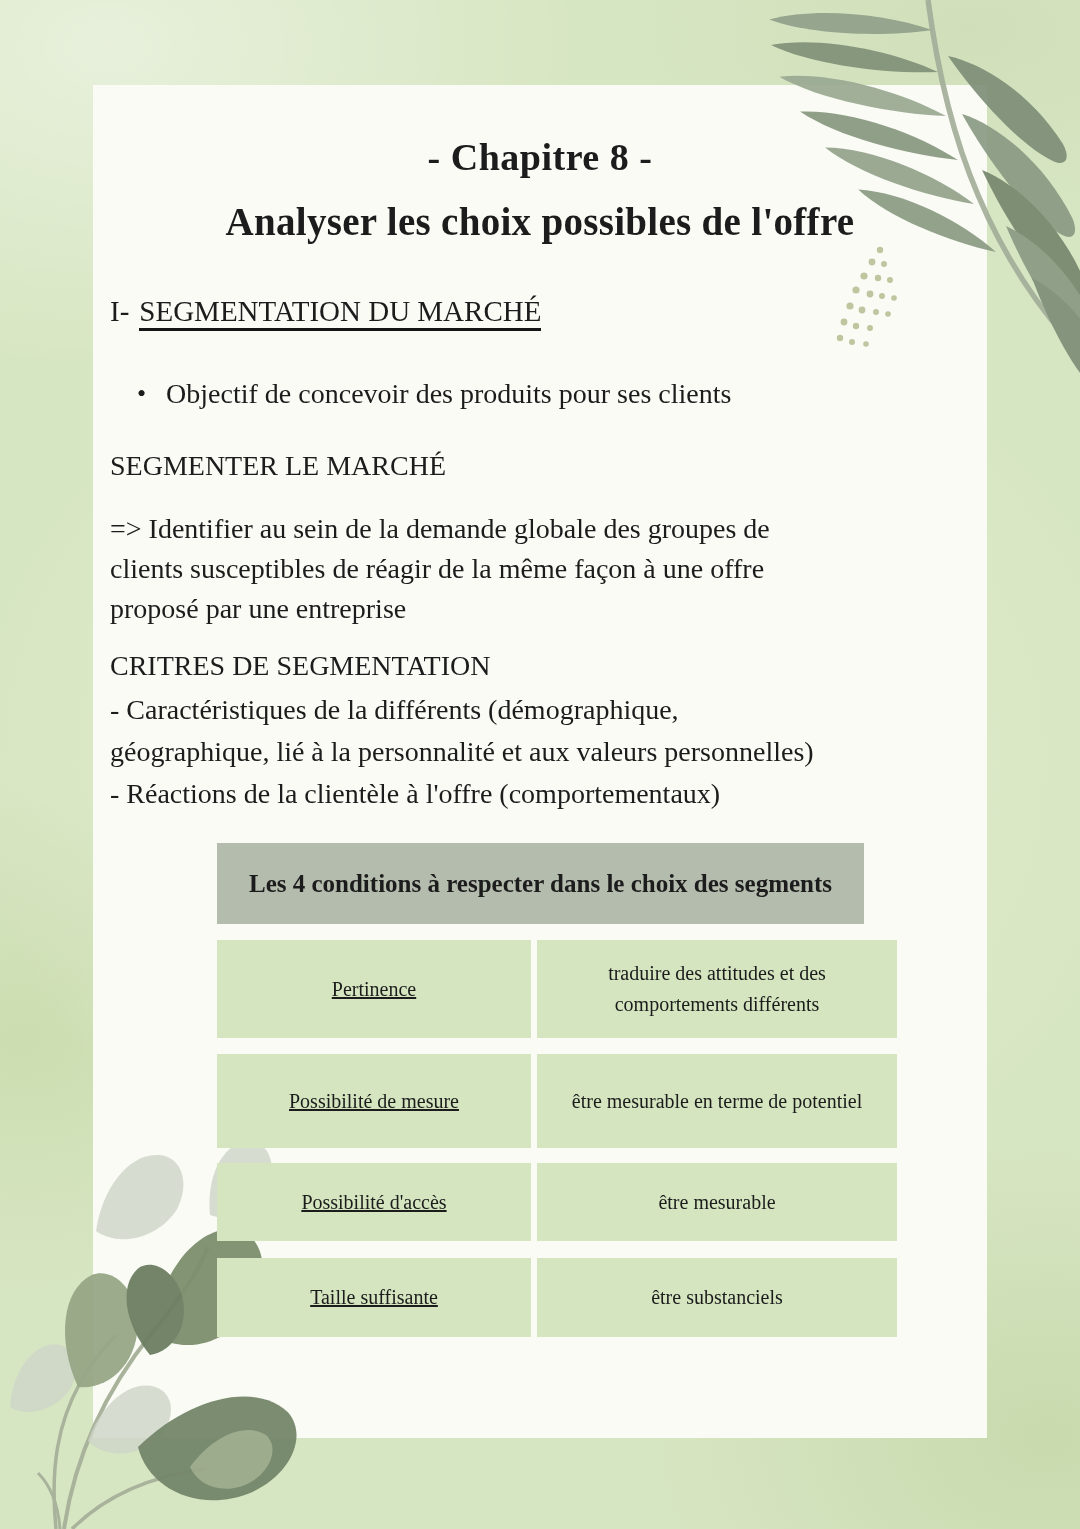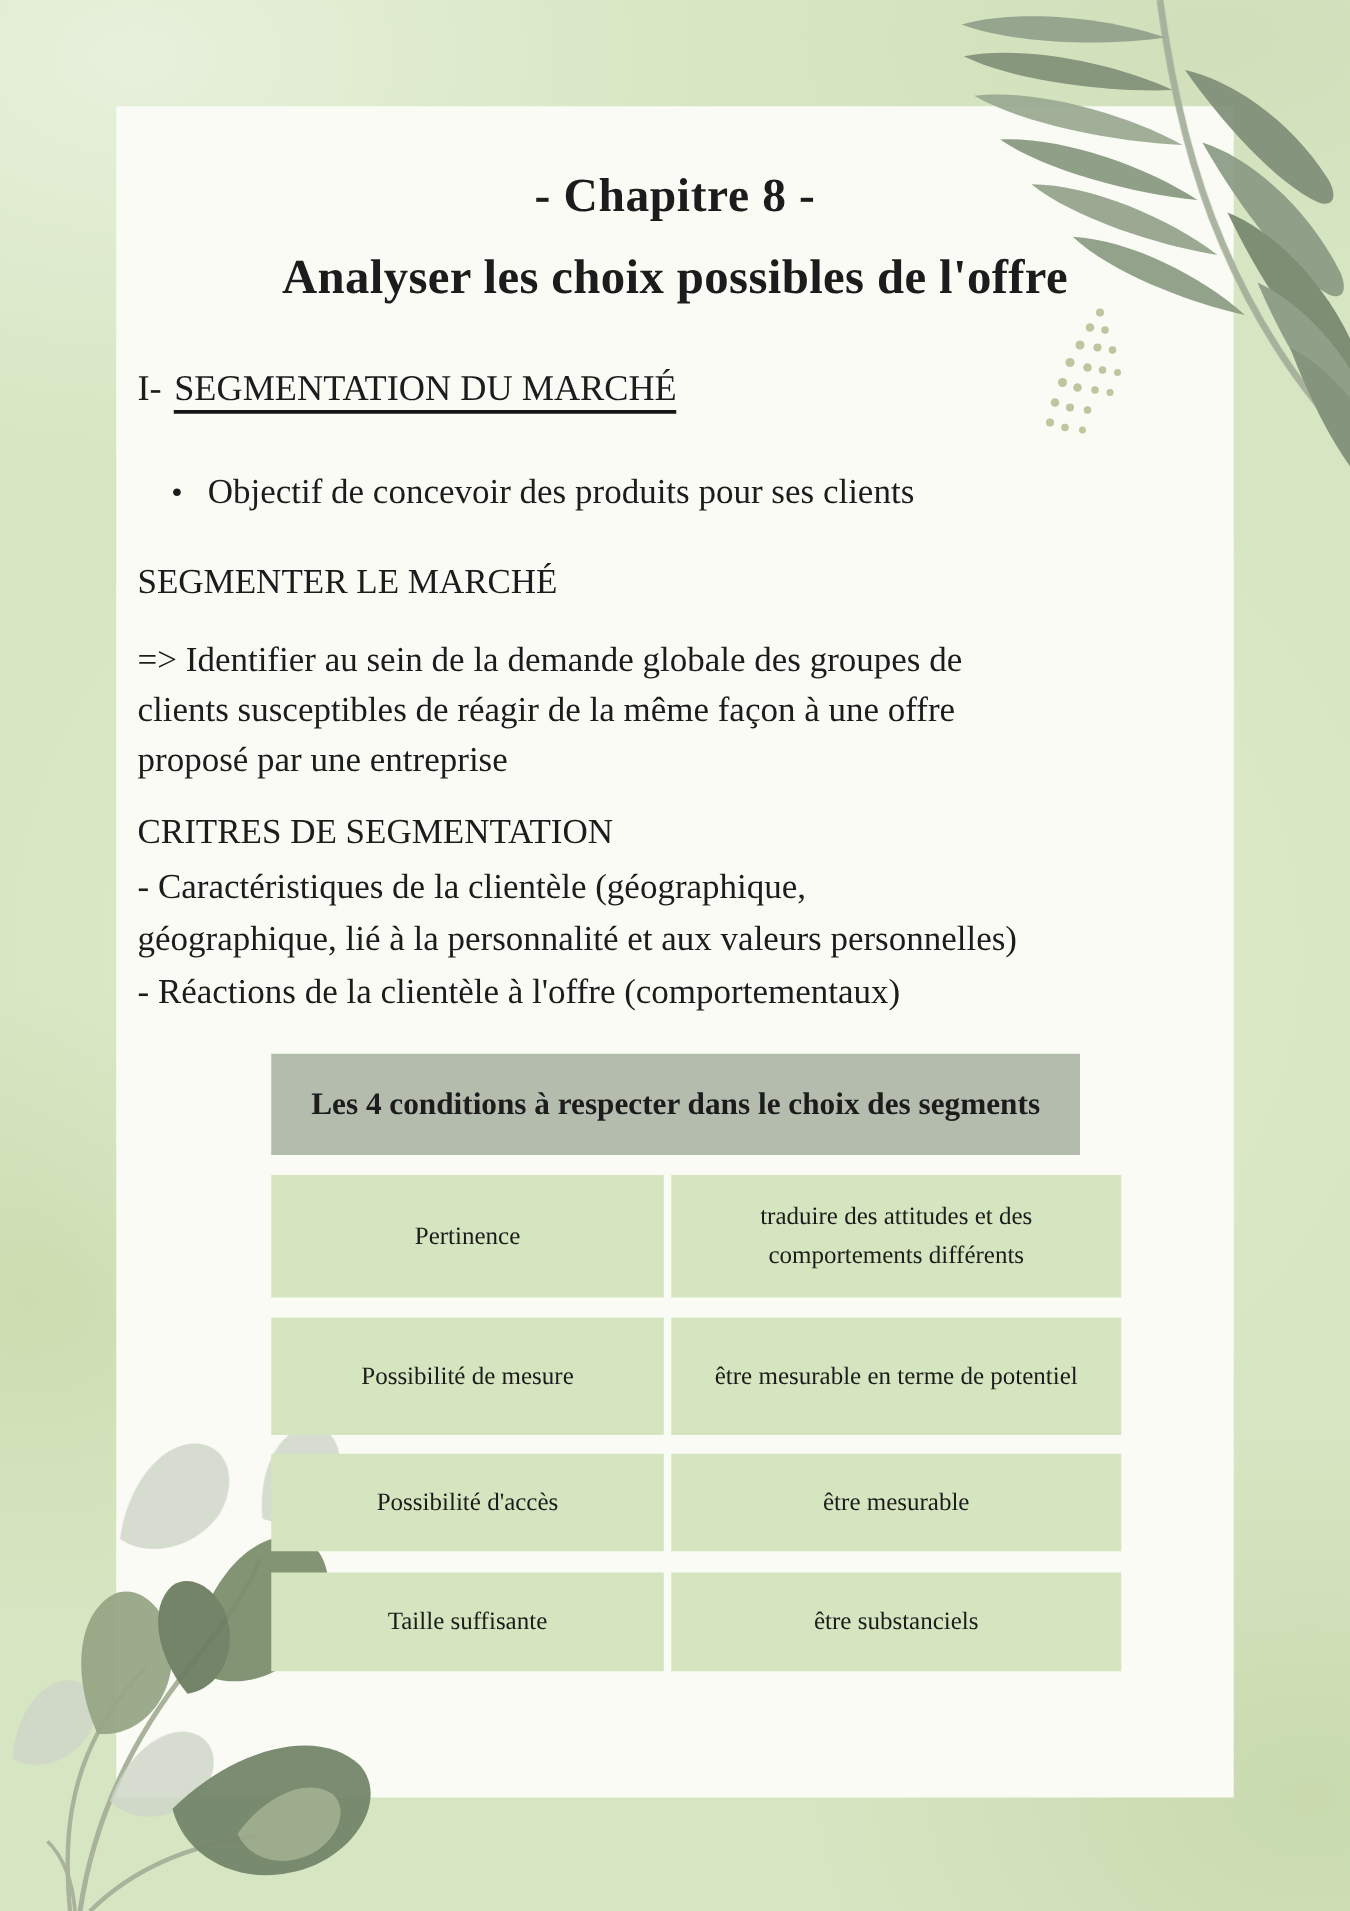--- a/index.html
+++ b/index.html
@@ -47,21 +47,21 @@
   .thead{
     position:absolute; left:0; top:0; width:647px; height:81px;
     background:#b4bcae; display:flex; align-items:center; justify-content:center;
     font-weight:bold; font-size:25px; text-align:center; padding:0 20px;
   }
   .cell{
     position:absolute; background:#d4e5bf;
     display:flex; align-items:center; justify-content:center;
     text-align:center; font-size:20px; line-height:1.55; padding:0 26px;
   }
-  .col-l{ left:0; width:314px; }
+  .col-l{ left:0; width:314px;text-decoration:underline; }
   .col-r{ left:320px; width:360px; }
   .r1{ top:97px;  height:98px; }
   .r2{ top:211px; height:94px; }
   .r3{ top:320px; height:78px; }
   .r4{ top:415px; height:79px; }
 </style>
 </head>
 <body>
 
 <div class="page">
@@ -151,21 +151,21 @@
 
     <div class="sub-title st1">SEGMENTER LE MARCHÉ</div>
     <div class="para p1">
       <div>=&gt; Identifier au sein de la demande globale des groupes de</div>
       <div>clients susceptibles de réagir de la même façon à une offre</div>
       <div>proposé par une entreprise</div>
     </div>
 
     <div class="sub-title st2">CRITRES DE SEGMENTATION</div>
     <div class="para p2">
-      <div>- Caractéristiques de la clientèle (géographique,</div>
+      <div>- Caractéristiques de la différents (démographique,</div>
       <div>géographique, lié à la personnalité et aux valeurs personnelles)</div>
       <div>- Réactions de la clientèle à l'offre (comportementaux)</div>
     </div>
 
     <div class="table">
       <div class="thead">Les 4 conditions à respecter dans le choix des segments</div>
 
       <div class="cell col-l r1">Pertinence</div>
       <div class="cell col-r r1">traduire des attitudes et des comportements différents</div>
 

